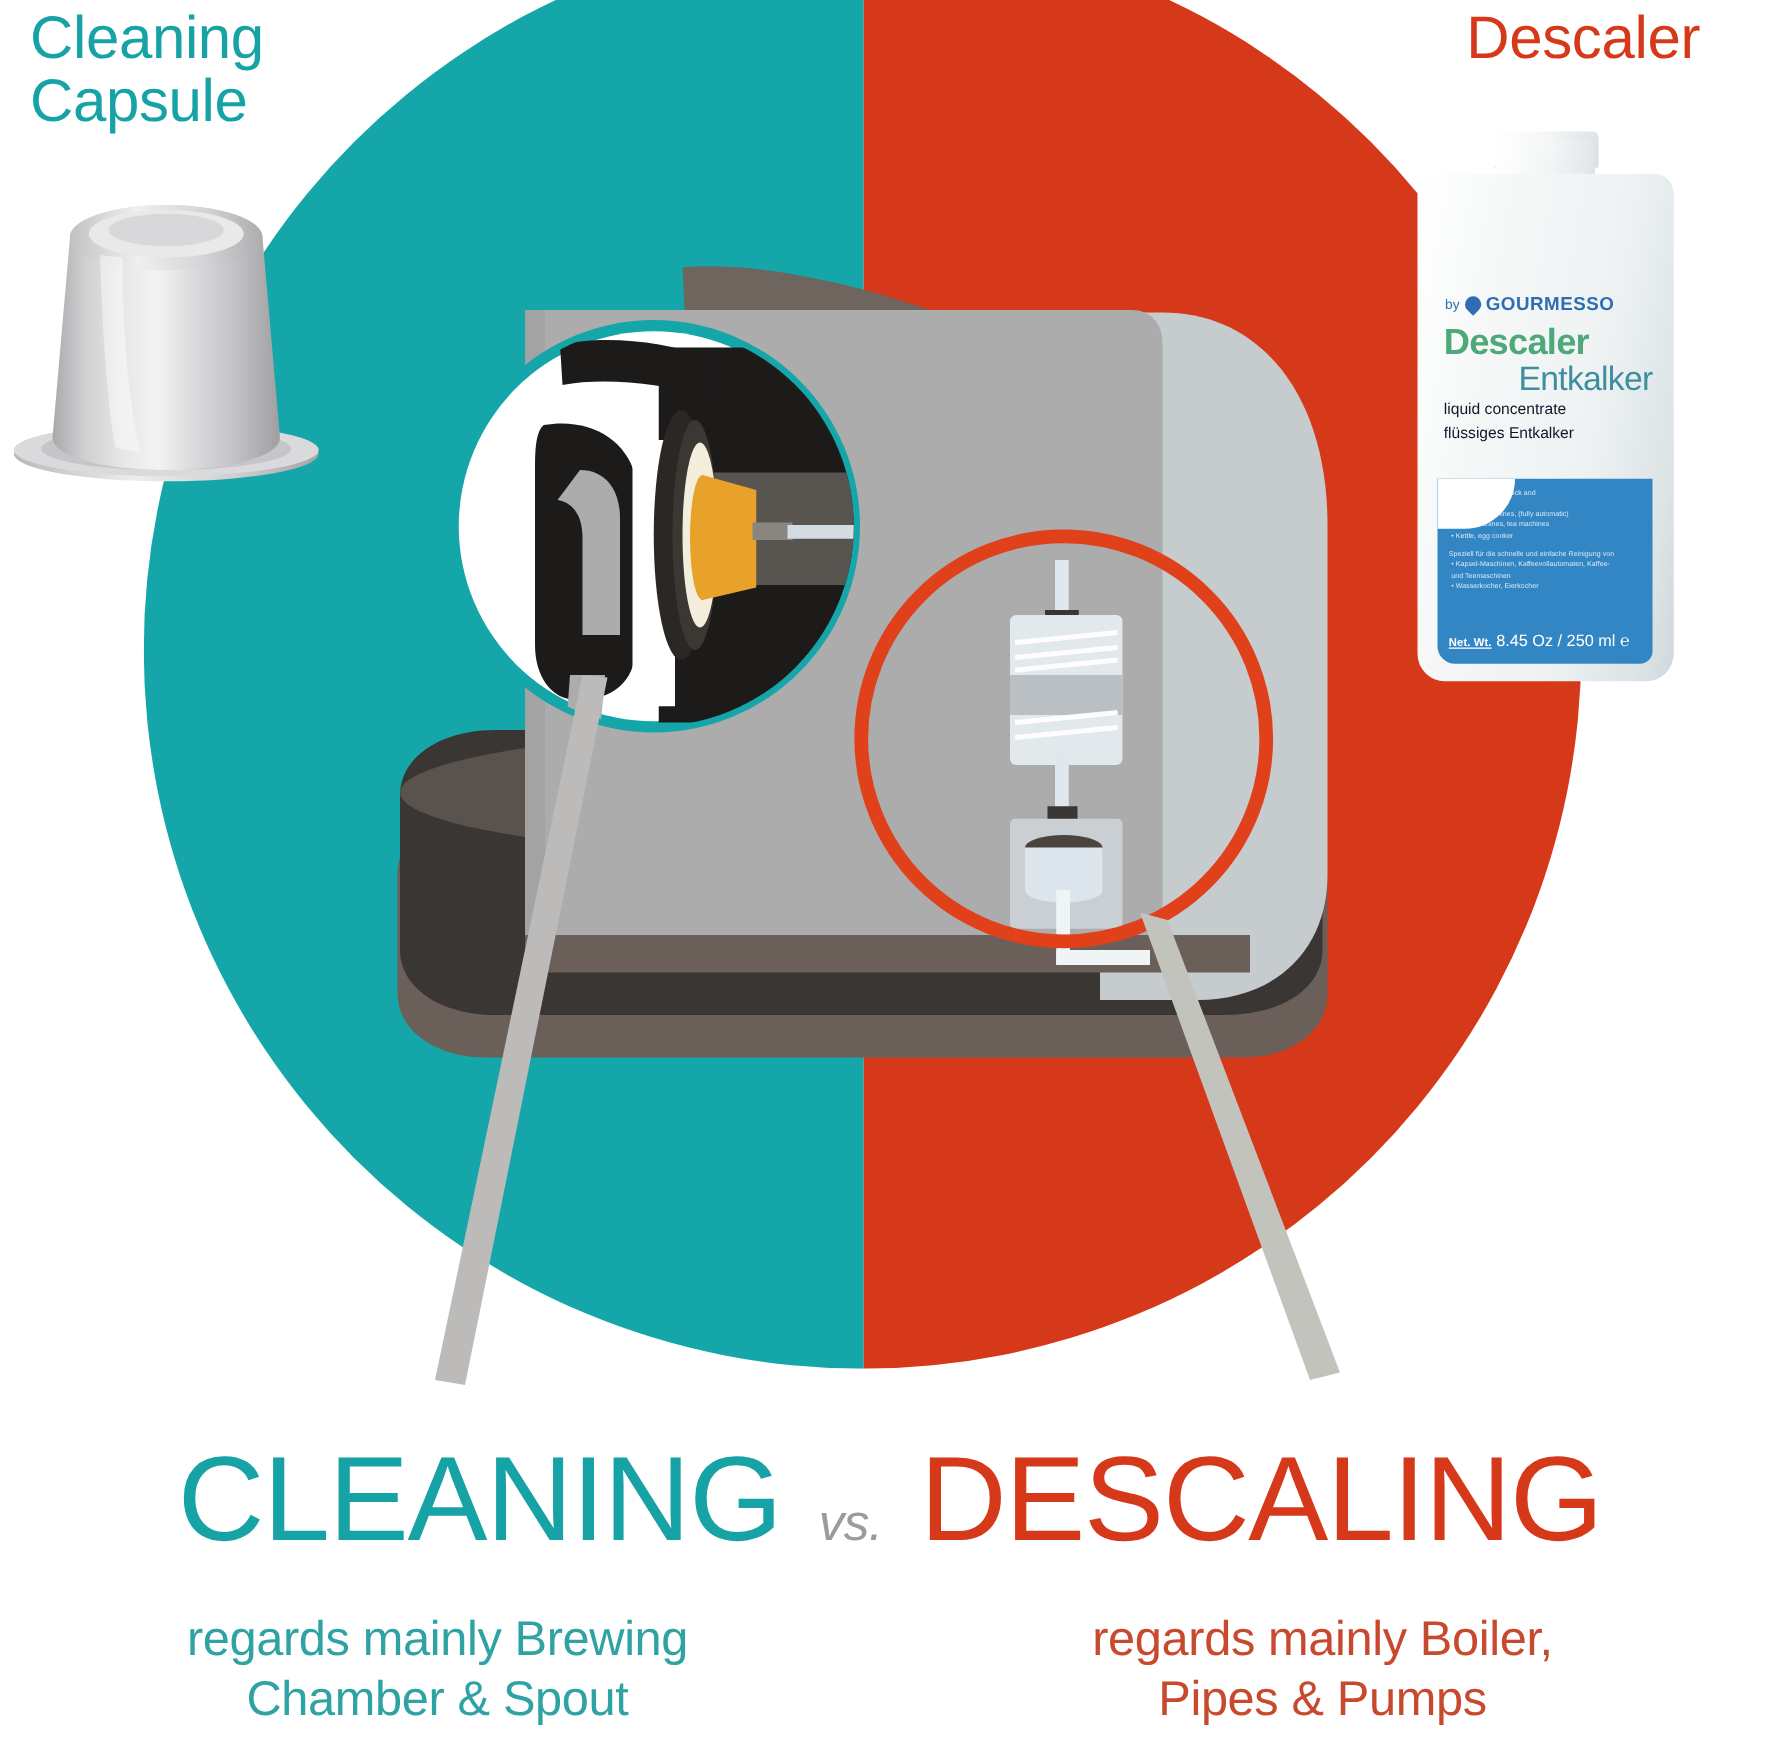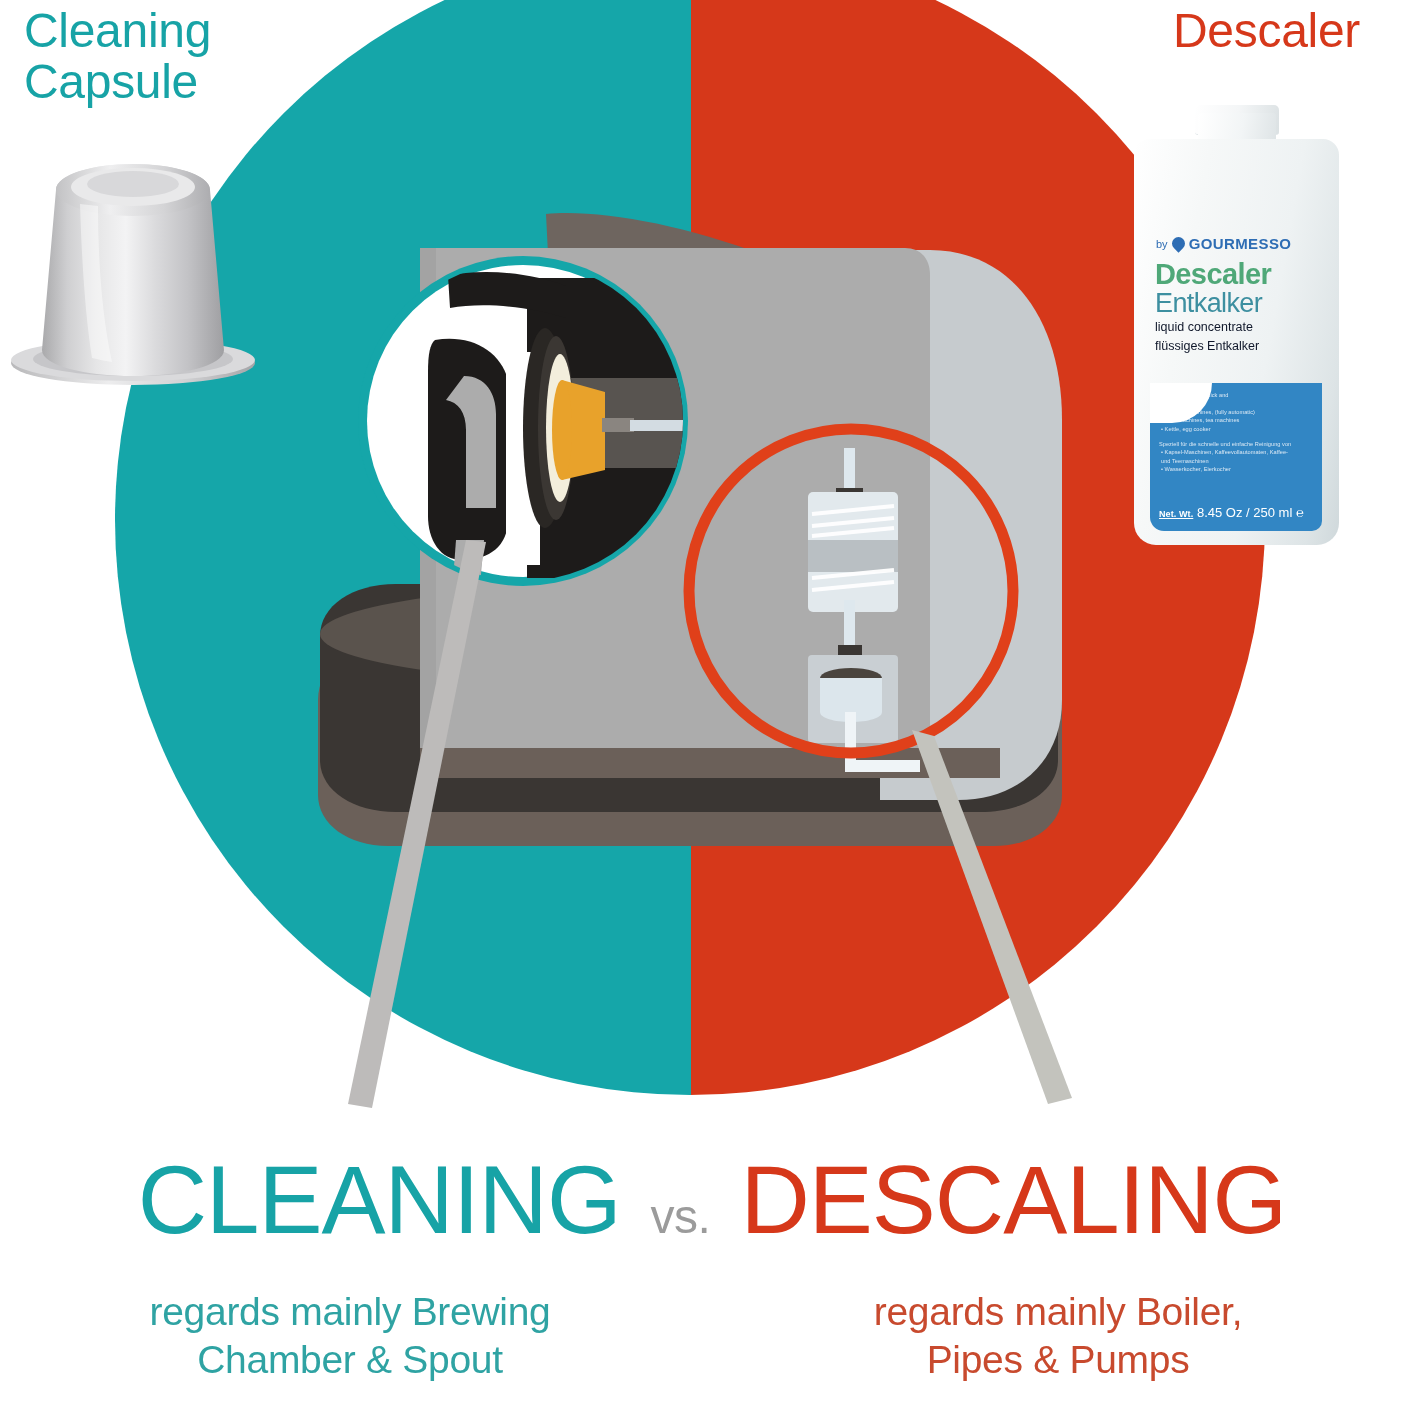--- a/index.html
+++ b/index.html
@@ -81,21 +81,21 @@
     transform: rotate(-45deg);
     background: #2E6DB4;
     display:inline-block;
   }
   .lbl-descaler {
     font-size: 29px; font-weight: 700; color: #4FA878;
     letter-spacing: -0.6px; padding-left: 5px; line-height: 1.0; margin-top: 8px;
   }
   .lbl-entkalker {
     font-size: 27px; font-weight: 400; color: #3D8FA0;
-    letter-spacing: -0.6px; padding-left: 5px; line-height: 1.05;
+    letter-spacing: -0.6px; padding-left: 5px; line-height: 1.05; text-align: right;
   }
   .lbl-sub {
     font-size: 12.5px; color: #0f172a; padding-left: 5px; line-height: 1.25; margin-top: 3px;
   }
   .blue-panel {
     position: absolute; left: 0; top: 148px; width: 172px; height: 148px;
     background: #3286C4;
     border-radius: 0 0 10px 14px;
     padding: 8px 9px 6px 9px;
     color: #dbe9f5;
@@ -112,21 +112,21 @@
   .netwt b { font-size: 9px; font-weight: 700; letter-spacing: 0.1px; text-decoration: underline; }
 
   
   #headline {
     position: absolute; left: 0; top: 1152px; width: 1424px;
     display: flex; align-items: baseline; justify-content: center; gap: 30px;
     white-space: nowrap;
   }
   .headline-word { font-size: 96px; font-weight: 400; letter-spacing: -1px; line-height: 1; }
   #headline-cleaning { color: #17A3A6; }
-  #headline-vs { color: #9B9B9B; font-size: 48px; letter-spacing: -0.5px; }
+  #headline-vs { color: #9B9B9B; font-size: 41px; letter-spacing: -0.5px; font-style: italic; }
   #headline-descaling { color: #D6381A; }
 
   .subcaption {
     position: absolute; top: 1288px;
     font-size: 39px; line-height: 1.22; text-align: center; white-space: pre-line;
     font-weight: 400; letter-spacing: -0.3px;
   }
   #sub-left  { left: 30px;  width: 640px; color: #2FA3A3; }
   #sub-right { right: 26px; width: 680px; color: #C84A2E; }
 </style>

